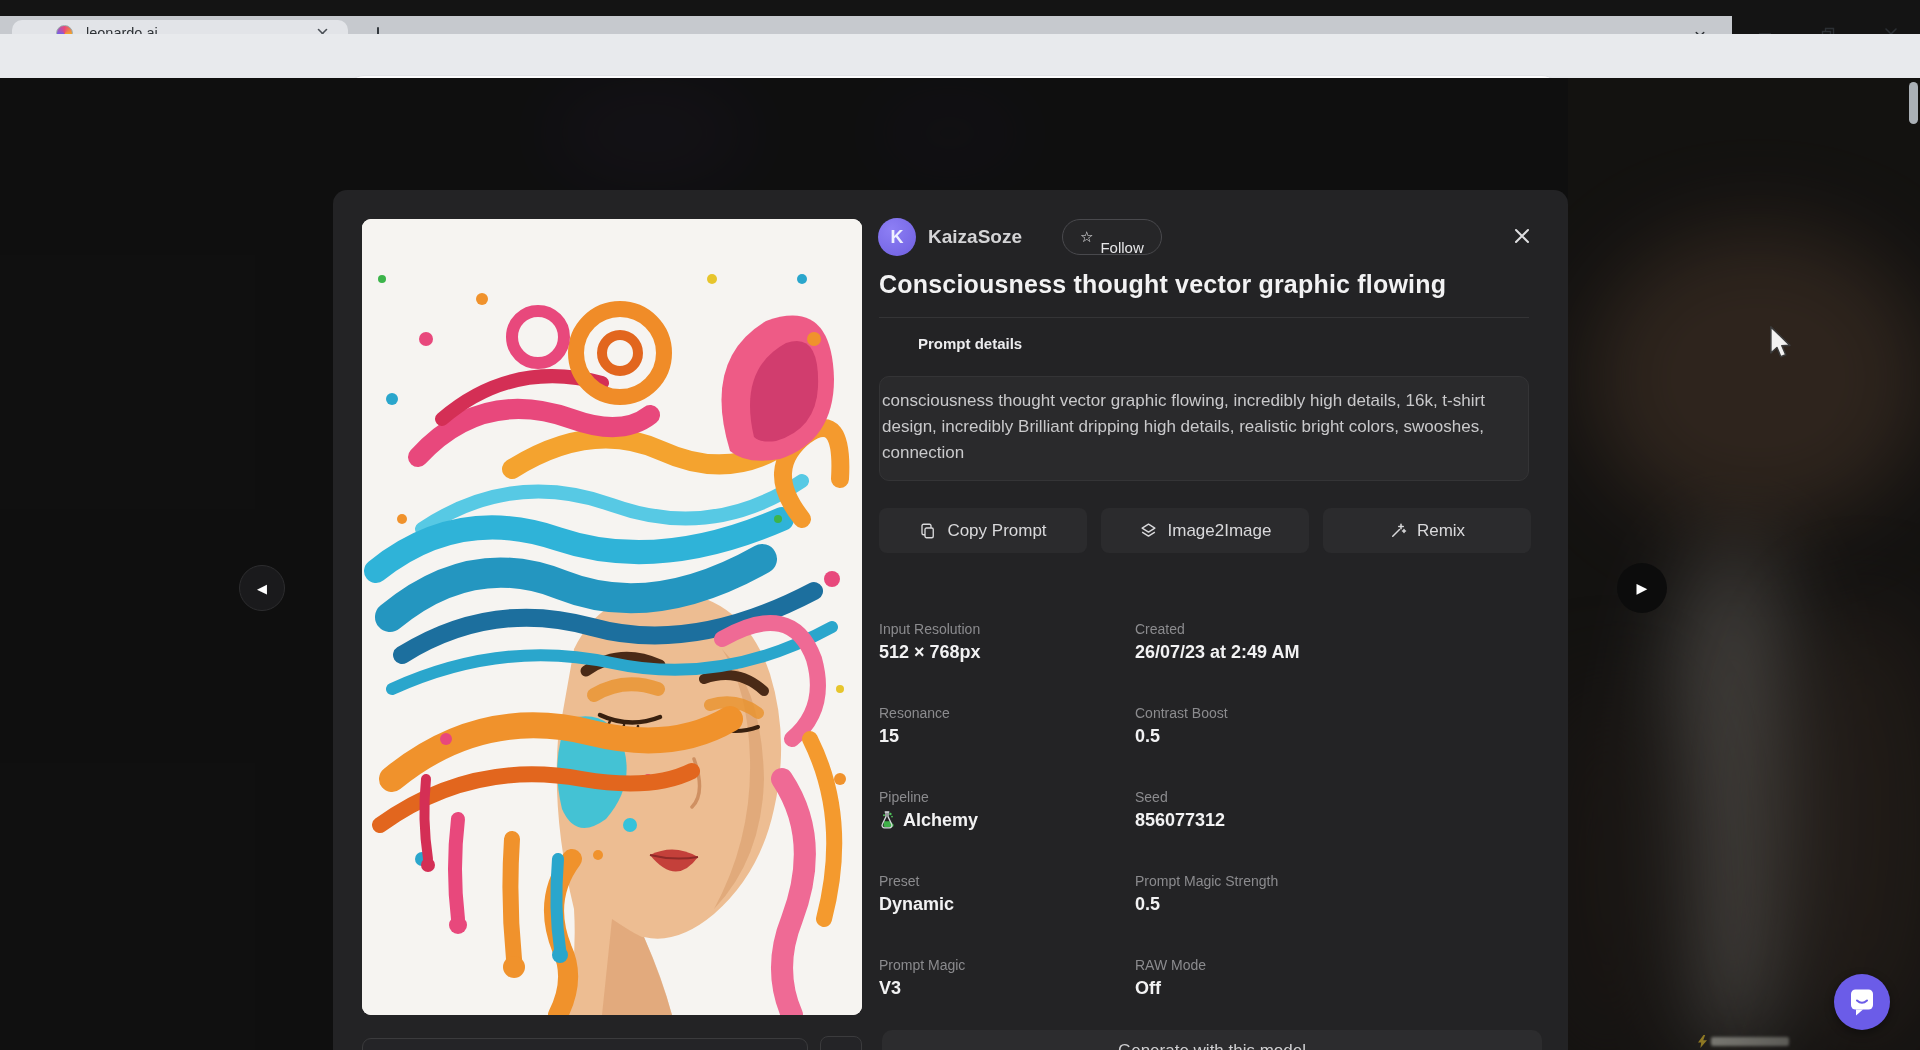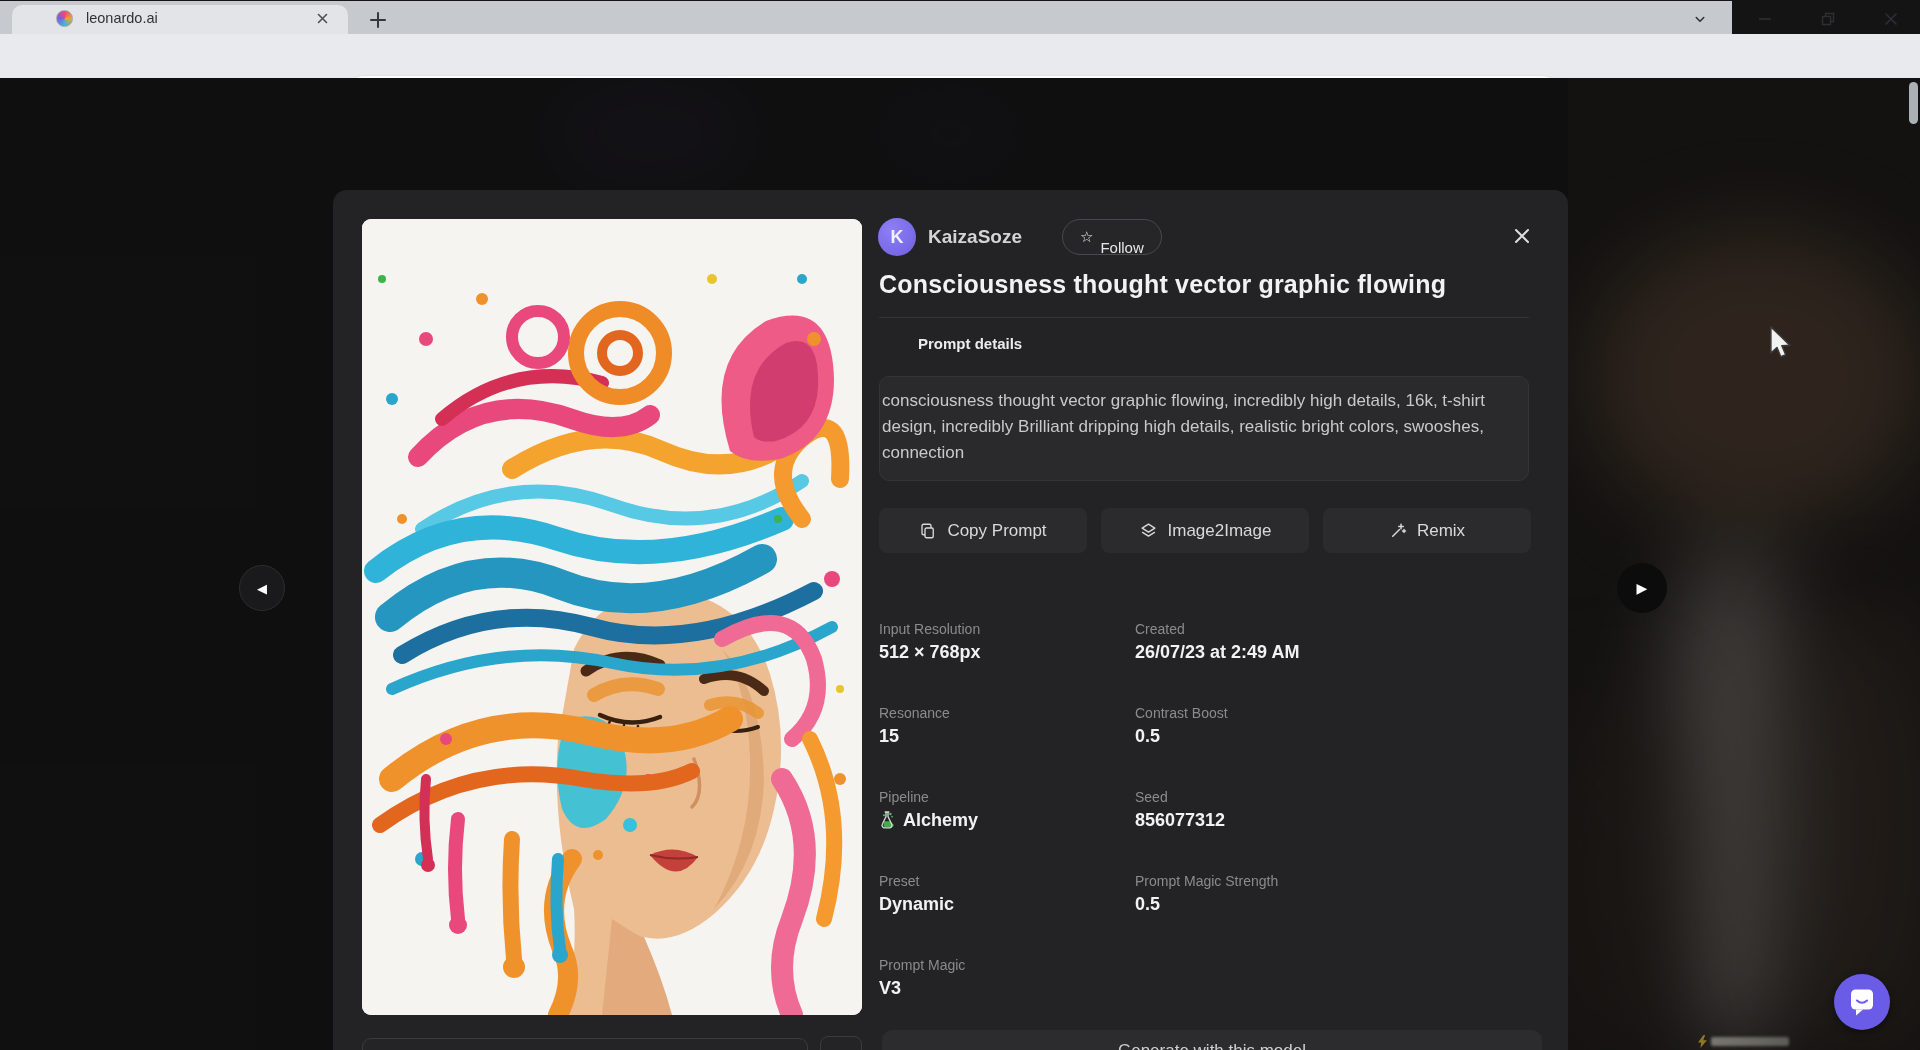--- a/index.html
+++ b/index.html
@@ -2,21 +2,21 @@
 <html><head>
 <meta charset="utf-8">
 <style>
   * { margin:0; padding:0; box-sizing:border-box; }
   html,body { width:1920px; height:1050px; overflow:hidden; background:#141414;
     font-family:"Liberation Sans","DejaVu Sans",sans-serif; }
   .abs { position:absolute; }
   #screen { position:relative; width:1920px; height:1050px; overflow:hidden; }
 
   
-  #tabstrip { left:0; top:1px; width:1732px; height:34px; background:#c6c9ce; }
+  #tabstrip { left:0; top:16px; width:1732px; height:34px; background:#c6c9ce; }
   #tab { left:12px; top:4px; width:336px; height:30px; background:#e2e4e8;
          border-radius:10px 10px 0 0; }
   #tab-favicon { left:56px; top:9px; width:17px; height:17px; border-radius:50%;
      background:conic-gradient(#e8487c,#f0a22e,#42b4d8,#7c5fe0,#e8487c); border:1px solid #9aa; }
   #tab-title { left:86px; top:9px; font-size:14.5px; color:#2f3337; }
   #tab-close { left:314px; top:9px; width:17px; height:17px; }
   #newtab-btn { left:366px; top:7px; width:24px; height:24px; }
   .winctl { top:8px; width:30px; height:19px; display:flex; align-items:center; justify-content:center; }
 
   #toolbar { left:0; top:34px; width:1920px; height:44px; background:#e8eaed; }
@@ -398,20 +398,24 @@
         <div class="meta-value">Dynamic</div>
       </div>
       <div>
         <div class="meta-label">Prompt Magic Strength</div>
         <div class="meta-value">0.5</div>
       </div>
       <div>
         <div class="meta-label">Prompt Magic</div>
         <div class="meta-value">V3</div>
       </div>
+      <div>
+        <div class="meta-label">RAW Mode</div>
+        <div class="meta-value">Off</div>
+      </div>
     </div>
 
     <div id="generate-btn" class="abs">
       <span>Generate with this model</span>
     </div>
 
     <div class="abs partial-box" style="left:29px; top:848px; width:446px; height:28px; border-radius:9px;"></div>
     <div class="abs partial-box" style="left:487px; top:846px; width:42px; height:30px; border-radius:8px;"></div>
   </div>
 

